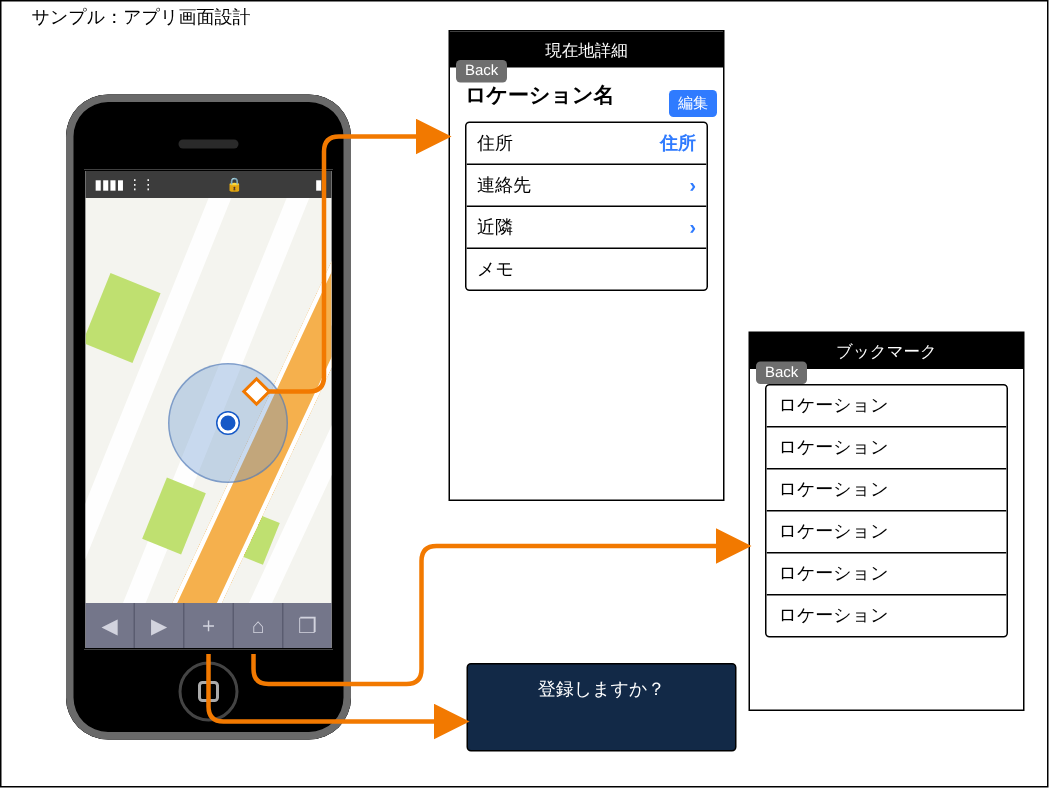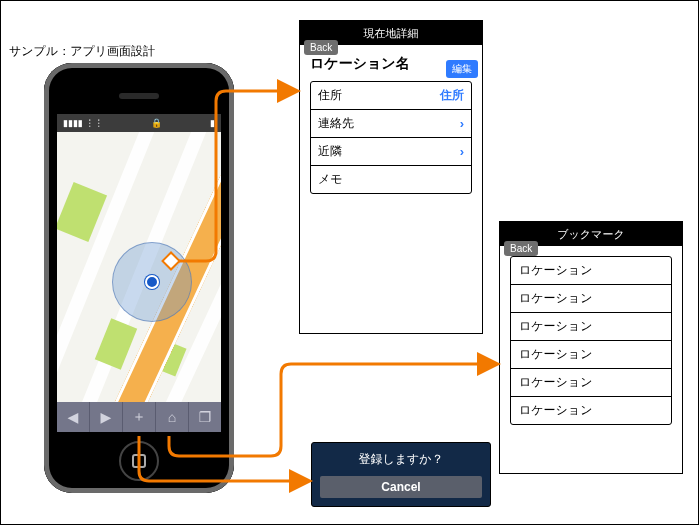--- a/index.html
+++ b/index.html
@@ -7,23 +7,22 @@
     font-family: "Hiragino Kaku Gothic ProN", "Meiryo", sans-serif;
     background: #fff;
     width: 699px;
     height: 525px;
     position: relative;
     border: 1px solid #000;
     overflow: hidden;
   }
   .page-title {
     position: absolute;
-    top: 2px; left: 8px;
+    top: 2px; left: 20px;
     font-size: 12px;
-    margin-top: 40px;
   }
 
   
   .phone {
     position: absolute;
     left: 43px; top: 62px;
     width: 190px; height: 430px;
     background: #000;
     border-radius: 28px;
     box-shadow: inset 0 0 0 5px #6a6a6a, inset 0 0 0 7px #000;
@@ -141,21 +140,21 @@
   }
   #bookmark .row:last-child { border-bottom: none; }
 
   
   #dialog {
     position: absolute; left: 310px; top: 441px;
     width: 180px; background: #122947; color: #fff;
     border-radius: 3px; border: 1px solid #000;
     padding: 8px; text-align: center;
   }
-  #dialog .msg { font-size: 12px; margin-bottom: 8px; text-align: center; }
+  #dialog .msg { font-size: 12px; margin-bottom: 24px; text-align: center; }
   #dialog .btns { display: flex; gap: 6px; }
   #dialog .btn {
     flex: 1; background: #5a5f6b; padding: 4px 0;
     font-size: 12px; border-radius: 2px; font-weight: bold;
   }
 
   
   svg.arrows {
     position: absolute; left: 0; top: 0; width: 699px; height: 525px;
     pointer-events: none;
@@ -240,21 +239,20 @@
         <div class="row">ロケーション</div>
         <div class="row">ロケーション</div>
         <div class="row">ロケーション</div>
       </div>
   </div>
 </div>
 
 <div id="dialog">
   <div class="msg">登録しますか？</div>
   <div class="btns">
-    <div class="btn">Cancel</div>
   </div>
 </div>
 
 <svg class="arrows">
   <defs>
     <marker id="ah" markerWidth="8" markerHeight="8" refX="6" refY="4" orient="auto">
       <path d="M0,0 L8,4 L0,8 Z" fill="#f27900"></path>
     </marker>
   </defs>
   <g stroke="#f27900" stroke-width="3" fill="none" marker-end="url(#ah)">

